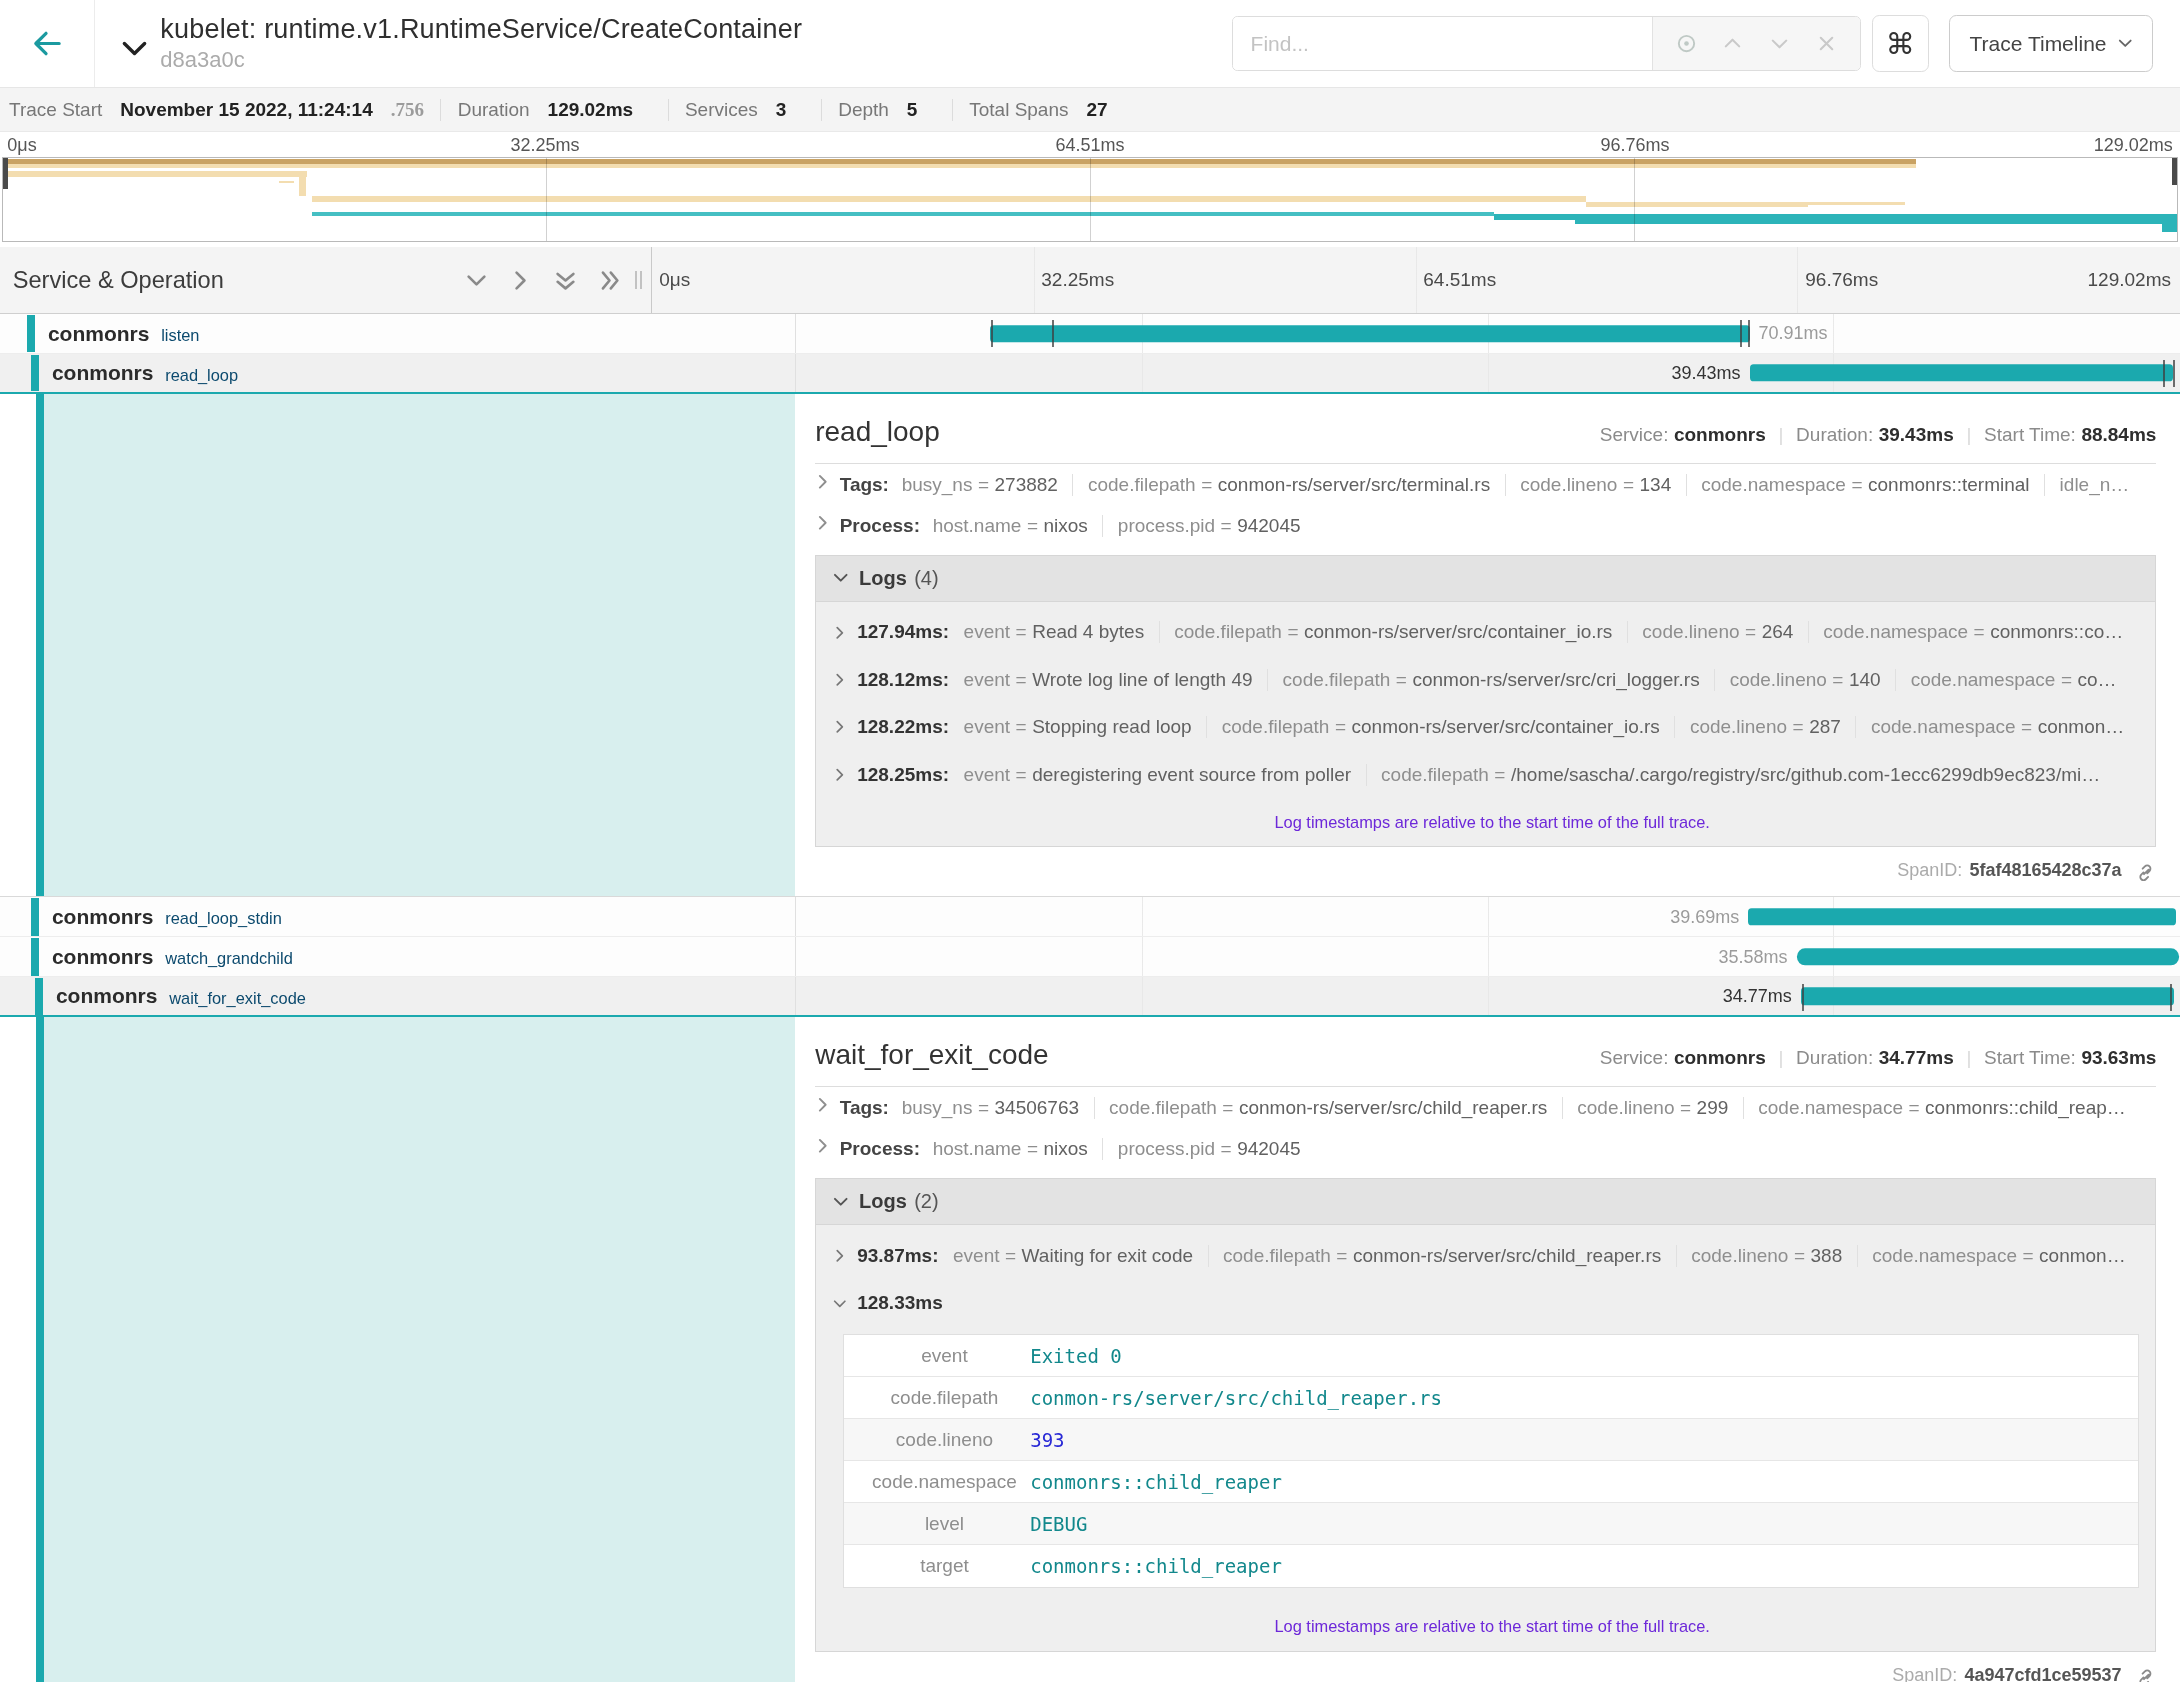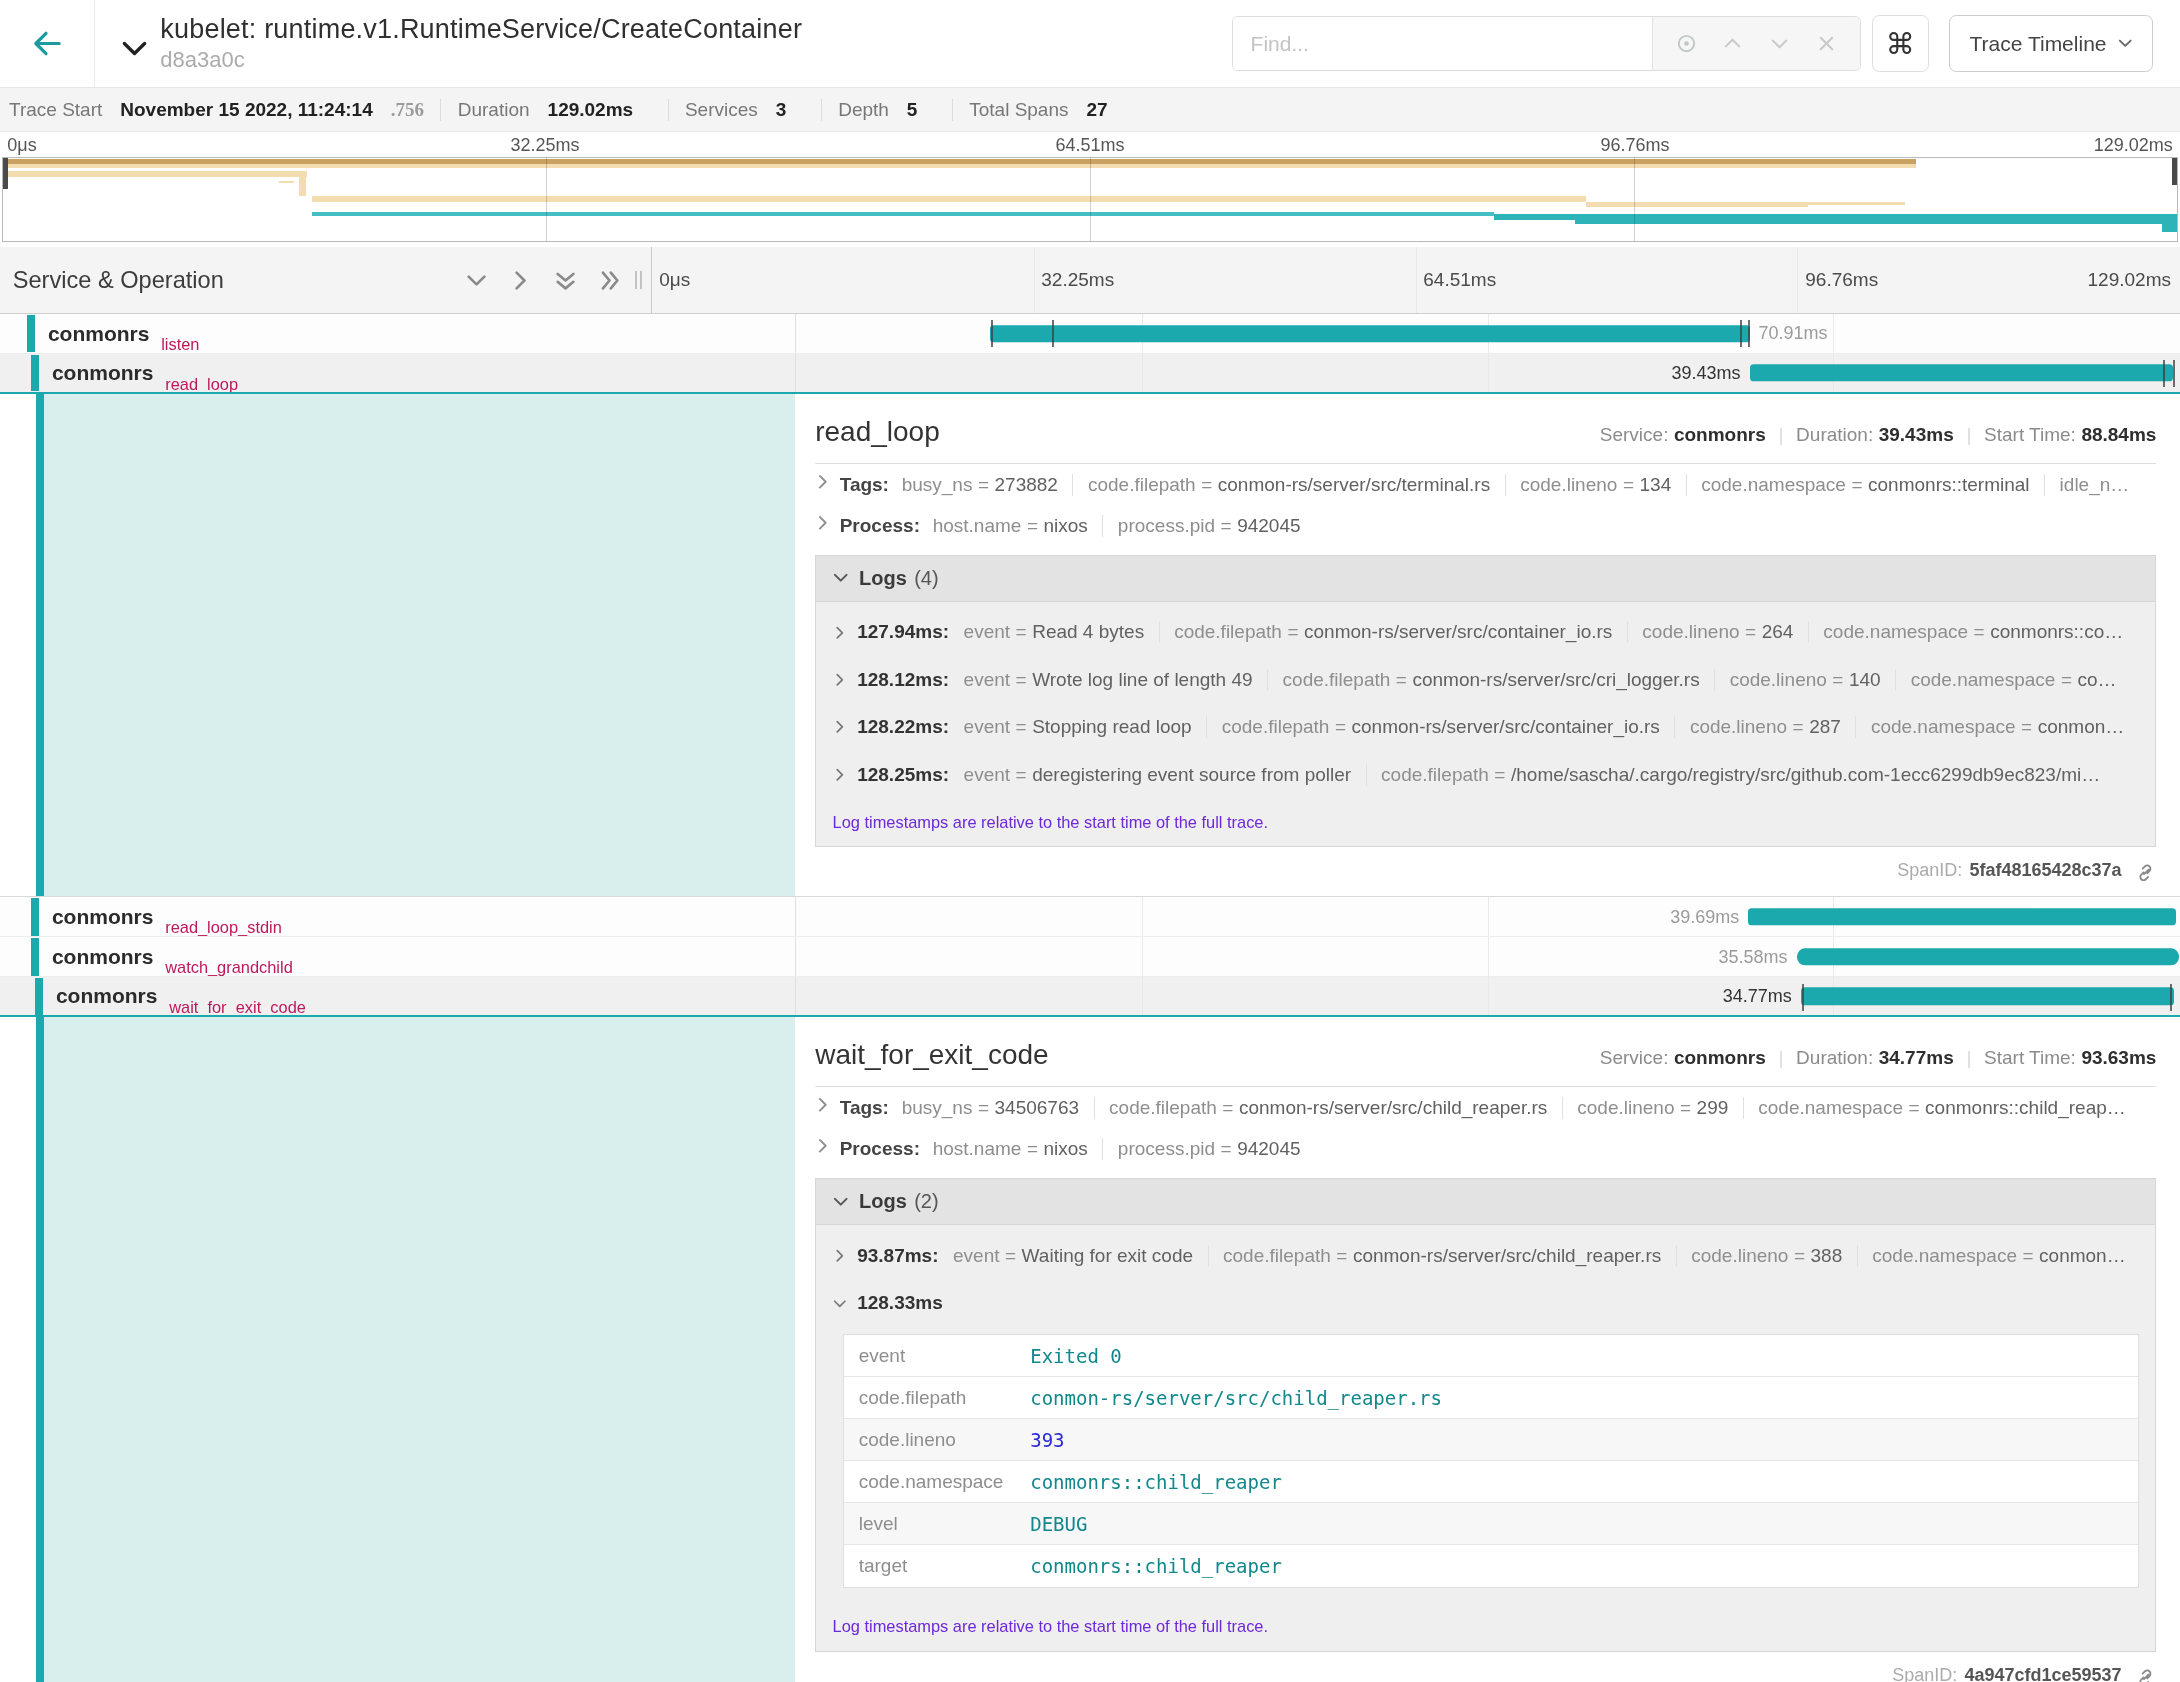--- a/index.html
+++ b/index.html
@@ -77,21 +77,21 @@
     background-position:25% 0,50% 0,75% 0;
     background-repeat:no-repeat;
   }
 
   
   .row{display:flex;height:40px;background:#FDFDFD;border-bottom:0.9px solid #EDEDED;cursor:pointer;}
   .row.sel{background:#F0F0F0;border-bottom:2.7px solid var(--teal);}
   .svc-cell{width:796px;display:flex;align-items:center;border-right:0.9px solid #E0E0E0;overflow:hidden;}
   .accent{width:8.2px;align-self:stretch;margin:0.9px 12.7px 0.9px 0;background:var(--teal);flex:none;}
   .svc{font-size:21px;font-weight:700;color:#2B2B2B;margin-right:11.8px;white-space:nowrap;}
-  .op{font-size:16.4px;color:#be185d;position:relative;top:11px;white-space:nowrap;}
+  .op{font-size:16.4px;color:#0c4a6e;position:relative;top:2px;white-space:nowrap;}
   .tl-cell{flex:1;position:relative;}
   .bar{position:absolute;top:50%;transform:translateY(-50%);height:17.3px;border-radius:3.6px;background:var(--teal);}
   .btick{position:absolute;top:6.4px;width:1.8px;height:27px;background:#3F3F3F;opacity:.75;z-index:2;}
   .dur{position:absolute;top:50%;transform:translateY(-50%);font-size:18px;color:#9B9B9B;white-space:nowrap;}
   .dur.before{right:100%;margin-right:9px;}
   .dur.after{left:100%;margin-left:9px;}
   .row.sel .dur{color:#333;font-weight:500;}
 
   
   .panel{display:flex;border-bottom:0.9px solid #D9D9D9;background:#fff;}
@@ -108,21 +108,21 @@
   .kv-line .chev{color:#8F8F8F;margin-right:9px;flex:none;display:flex;}
   .kv-line .chev svg{width:15.5px;height:15.5px;}
   .kv-label{font-weight:700;color:#444;margin-right:12.7px;}
   .fields{display:flex;align-items:center;min-width:0;overflow:hidden;}
   .field{white-space:nowrap;}
   .field + .field{border-left:0.9px solid #E0E0E0;margin-left:14.5px;padding-left:14.5px;}
   .field .k{color:#8E8E8E;}
   .field .eq{color:#8E8E8E;margin:0 5.5px;}
   .field .v{color:#616161;}
 
-  .logs{margin-top:9px;border:0.9px solid #D6D6D6;background:#EFEFEF;}
+  .logs{margin-top:9px;border:0.9px solid #D6D6D6;background:#EFEFEF;text-align:center;}
   .logs-head{display:flex;align-items:center;background:#E3E3E3;border-bottom:0.9px solid #D6D6D6;padding:11px 16.4px;cursor:pointer;}
   .logs-head .chev{display:flex;color:#555;margin-right:11px;}
   .logs-head .chev svg{width:15.5px;height:15.5px;}
   .logs-title{font-size:20px;font-weight:700;color:#3A3A3A;margin-right:7.3px;}
   .logs-count{font-size:20px;color:#555;}
   .log-list{padding:7.3px 16.4px 0;}
   .log-entry{display:flex;align-items:center;padding:12.7px 0;font-size:19px;cursor:pointer;white-space:nowrap;overflow:hidden;}
   .log-entry .chev{color:#777;margin-right:11px;display:flex;flex:none;}
   .log-entry .chev svg{width:13.6px;height:13.6px;}
   .ltime{font-weight:700;color:#333;margin-right:14.5px;flex:none;}

